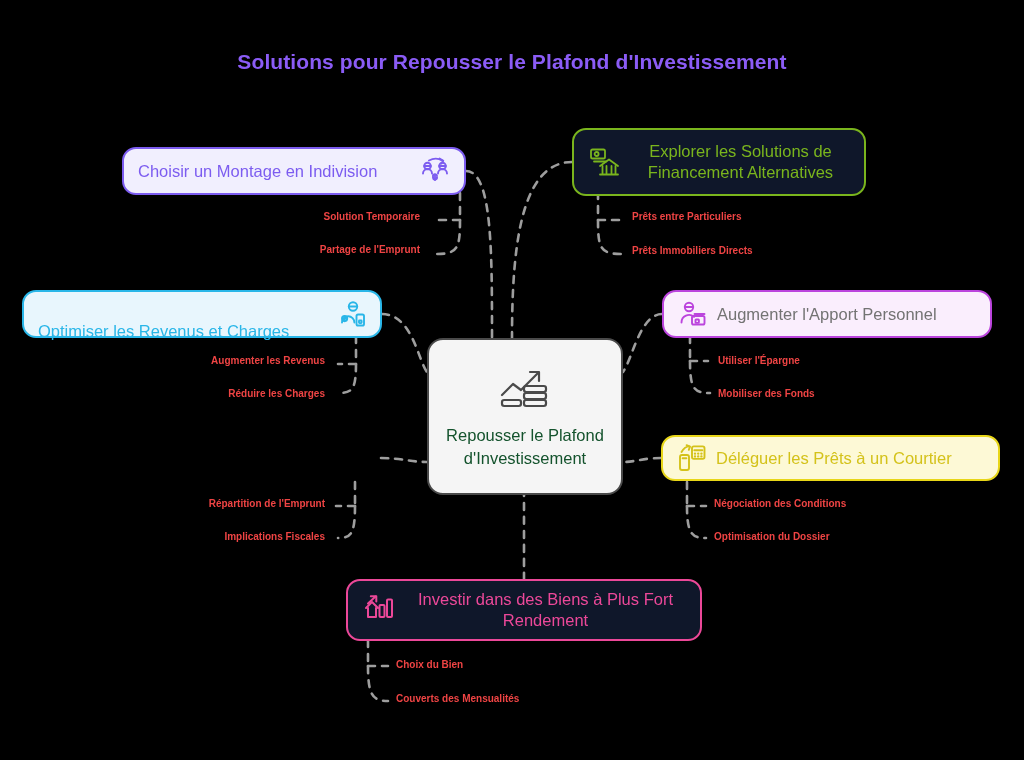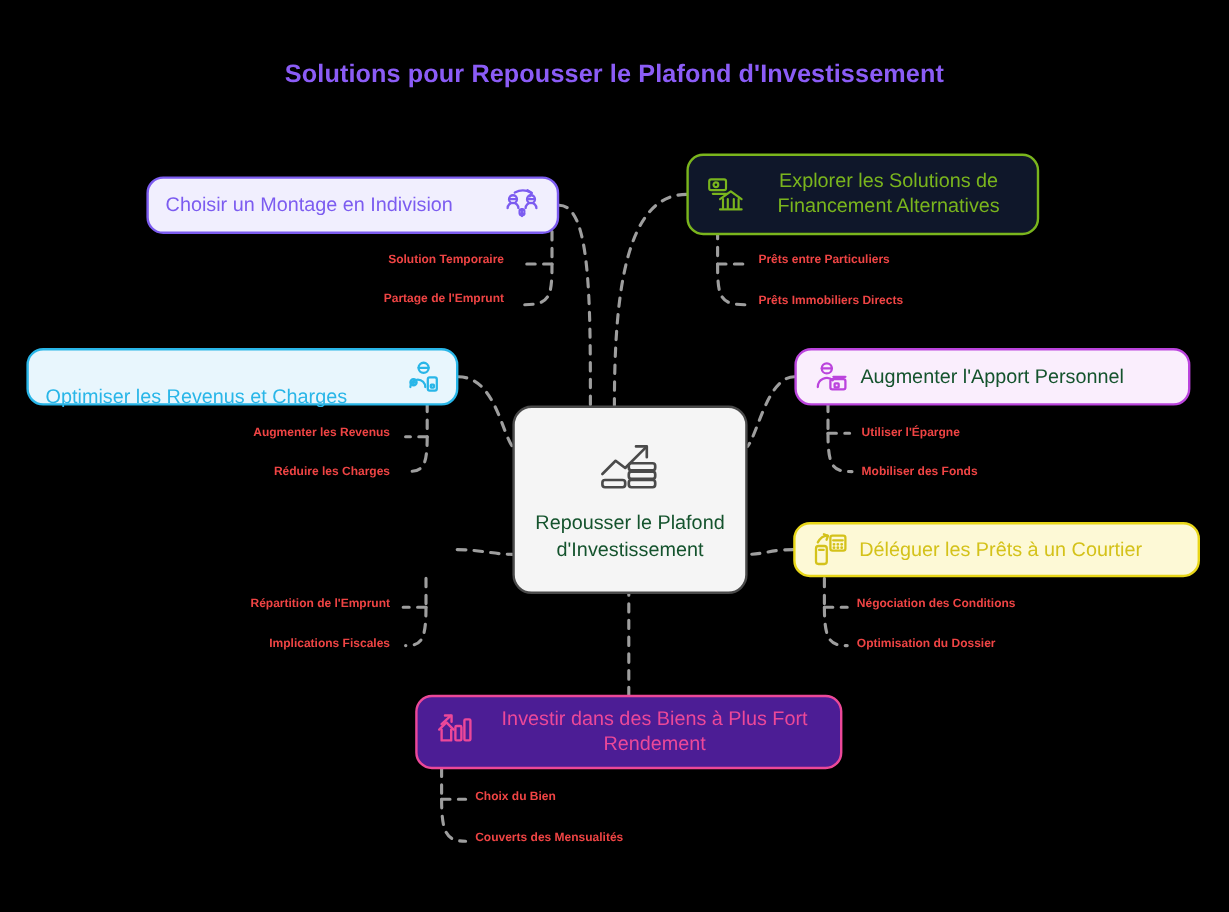--- a/index.html
+++ b/index.html
@@ -166,21 +166,21 @@
     <span class="ico">
       <svg width="30" height="30" viewBox="0 0 30 30" fill="none" stroke="#bb44dd" stroke-width="1.9" stroke-linecap="round" stroke-linejoin="round">
         <circle cx="11" cy="8" r="4.2"></circle>
           <path d="M6.8,8 h8.4"></path>
         <path d="M3.5,23.5 a7.5,7.5 0 0 1 12.5,-5.6"></path>
         <rect x="14" y="17" width="12.5" height="8.5" rx="1.6"></rect>
         <rect x="17.5" y="20.5" width="3.4" height="3.4" rx=".6"></rect>
         <path d="M16.5,15 h10"></path>
       </svg>
     </span>
-    <span class="lbl" style="color:#14532d;flex:1;">Augmenter l'Apport Personnel</span>
+    <span class="lbl" style="color:#737373;flex:1;">Augmenter l'Apport Personnel</span>
   </div>
   <div class="sub l" style="left:718px;top:355px;">Utiliser l'Épargne</div>
   <div class="sub l" style="left:718px;top:388px;">Mobiliser des Fonds</div>
 
   <div class="sub r" style="left:70px;top:498px;width:255px;">Répartition de l'Emprunt</div>
   <div class="sub r" style="left:70px;top:531px;width:255px;">Implications Fiscales</div>
 
   <div class="node" style="left:661px;top:435px;width:339px;height:46px;border-color:#e8d618;background:#fdf9d6;">
     <span class="ico">
       <svg width="30" height="30" viewBox="0 0 30 30" fill="none" stroke="#d4c21a" stroke-width="1.9" stroke-linecap="round" stroke-linejoin="round">
@@ -191,21 +191,21 @@
         <rect x="15" y="3.4" width="12.5" height="12.5" rx="1.8"></rect>
         <path d="M17.3,7.3 h8"></path>
         <path d="M18,10.6 h.01 M21.2,10.6 h.01 M24.4,10.6 h.01 M18,13.4 h.01 M21.2,13.4 h.01 M24.4,13.4 h.01" stroke-width="2.4"></path>
       </svg>
     </span>
     <span class="lbl" style="color:#d4c21a;flex:1;">Déléguer les Prêts à un Courtier</span>
   </div>
   <div class="sub l" style="left:714px;top:498px;">Négociation des Conditions</div>
   <div class="sub l" style="left:714px;top:531px;">Optimisation du Dossier</div>
 
-  <div class="node" style="left:346px;top:579px;width:356px;height:62px;border-color:#ec4899;background:#4c1d95;">
+  <div class="node" style="left:346px;top:579px;width:356px;height:62px;border-color:#ec4899;background:#0f172a;">
     <span class="ico">
       <svg width="34" height="34" viewBox="0 0 34 34" fill="none" stroke="#ec4899" stroke-width="2" stroke-linecap="round" stroke-linejoin="round">
         <path d="M4,15 L10,9 L16,15"></path>
         <path d="M6,15 v9 h8 v-9"></path>
         <rect x="17.5" y="12" width="5" height="12" rx="1"></rect>
         <rect x="25" y="6.5" width="5" height="17.5" rx="1"></rect>
         <polyline points="6,10.5 13.5,3.5"></polyline>
           <polyline points="8.8,3.2 14.3,3.2 14.3,8.5"></polyline>
       </svg>
     </span>

